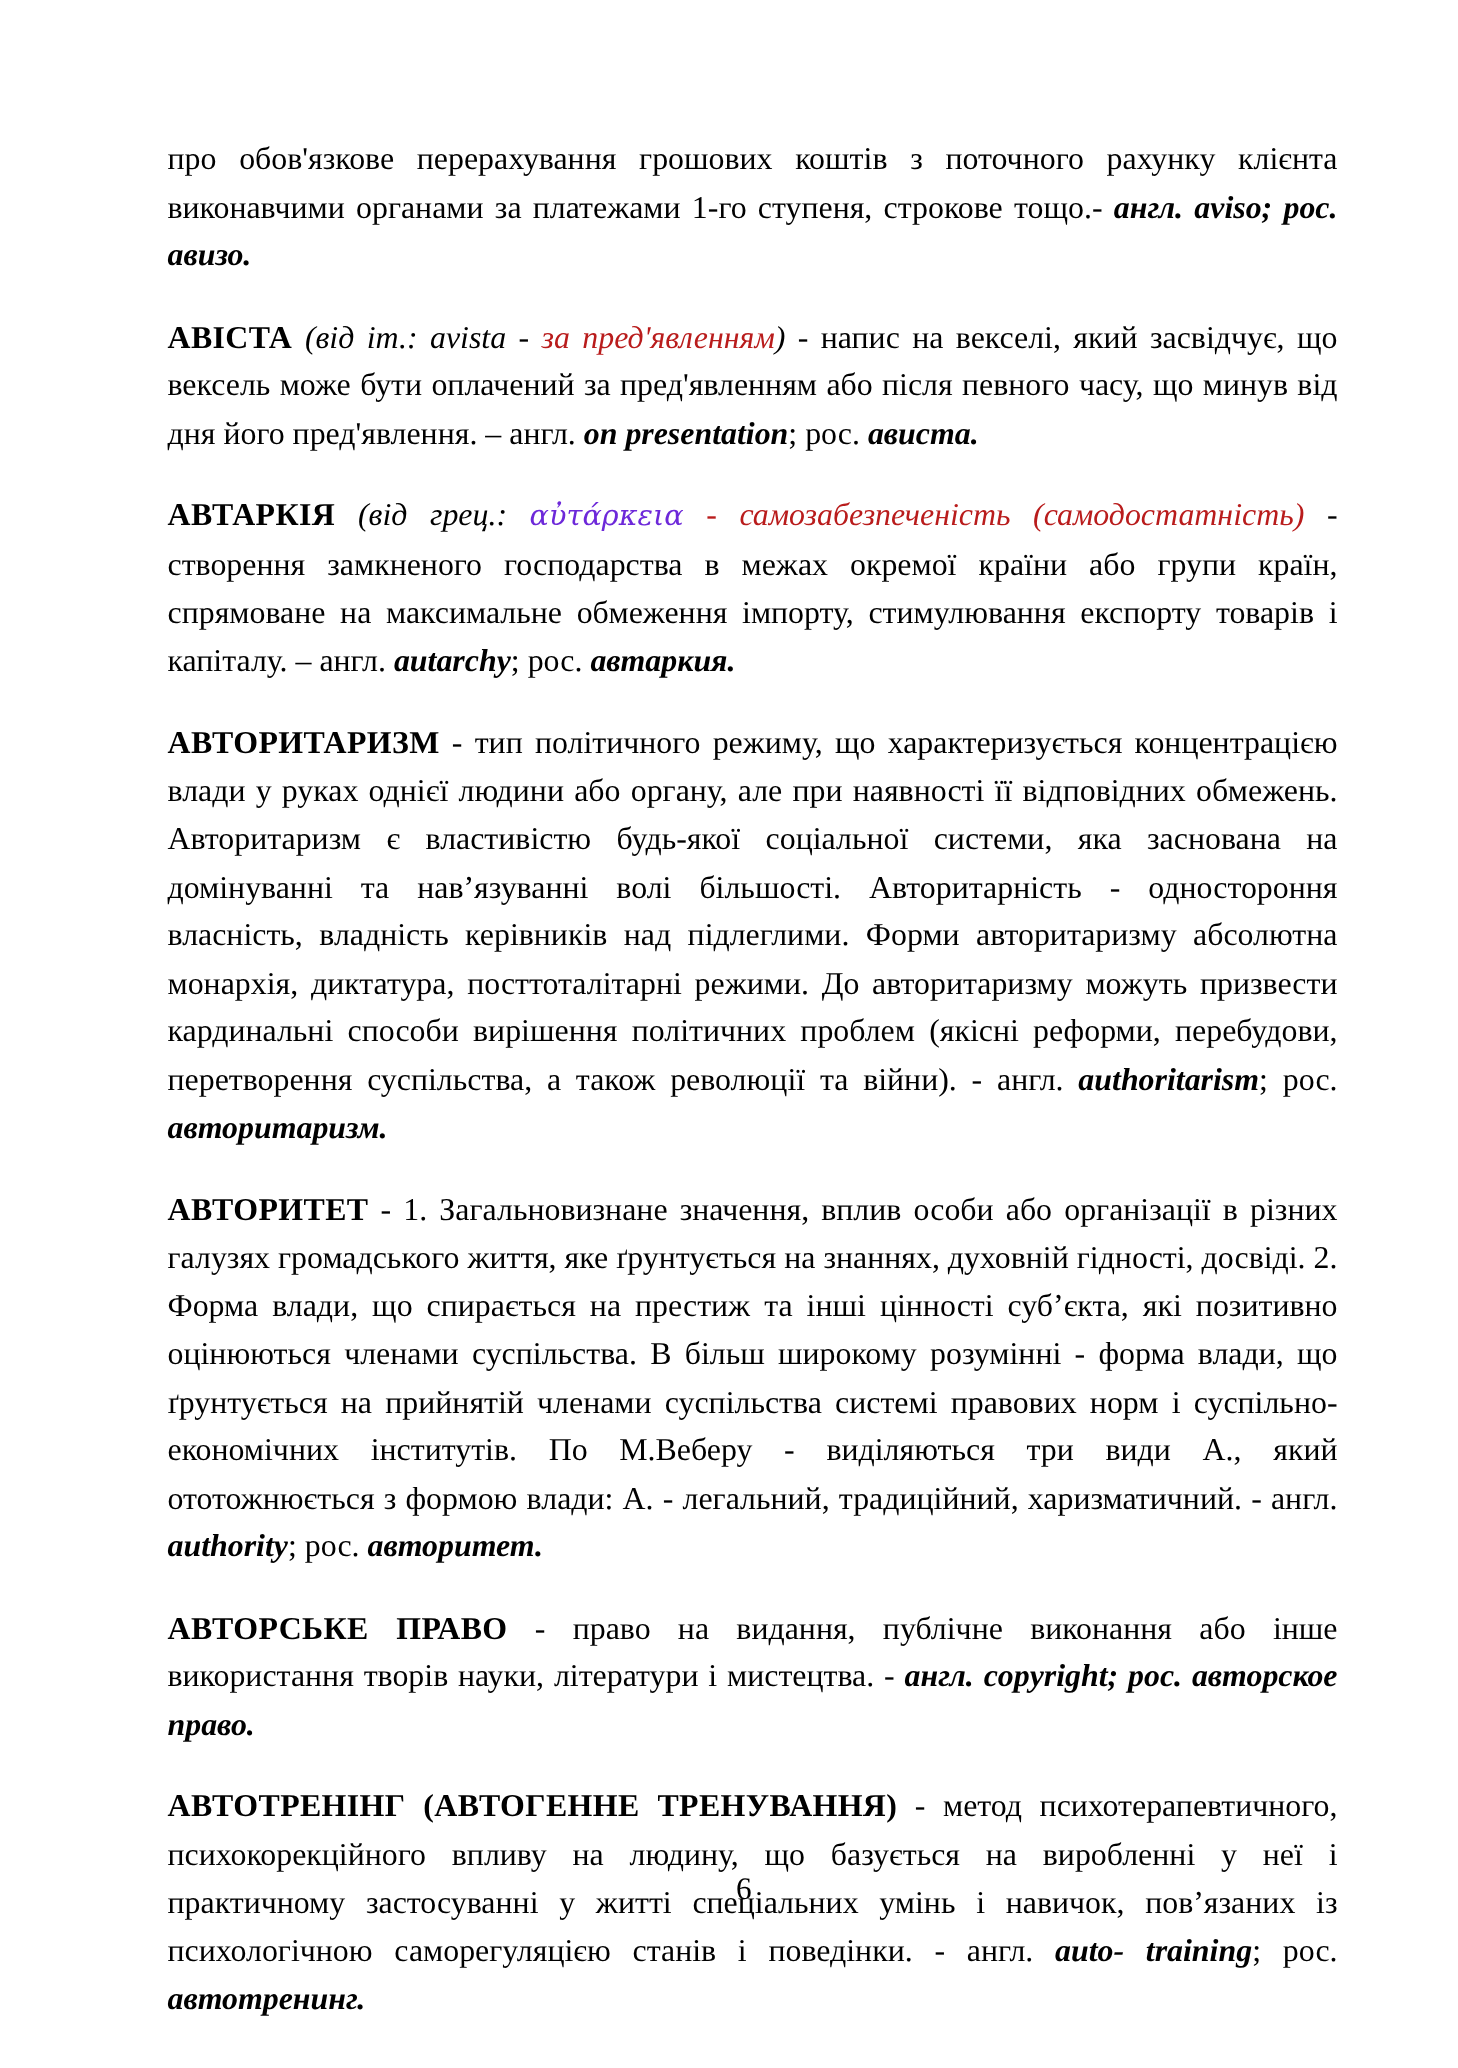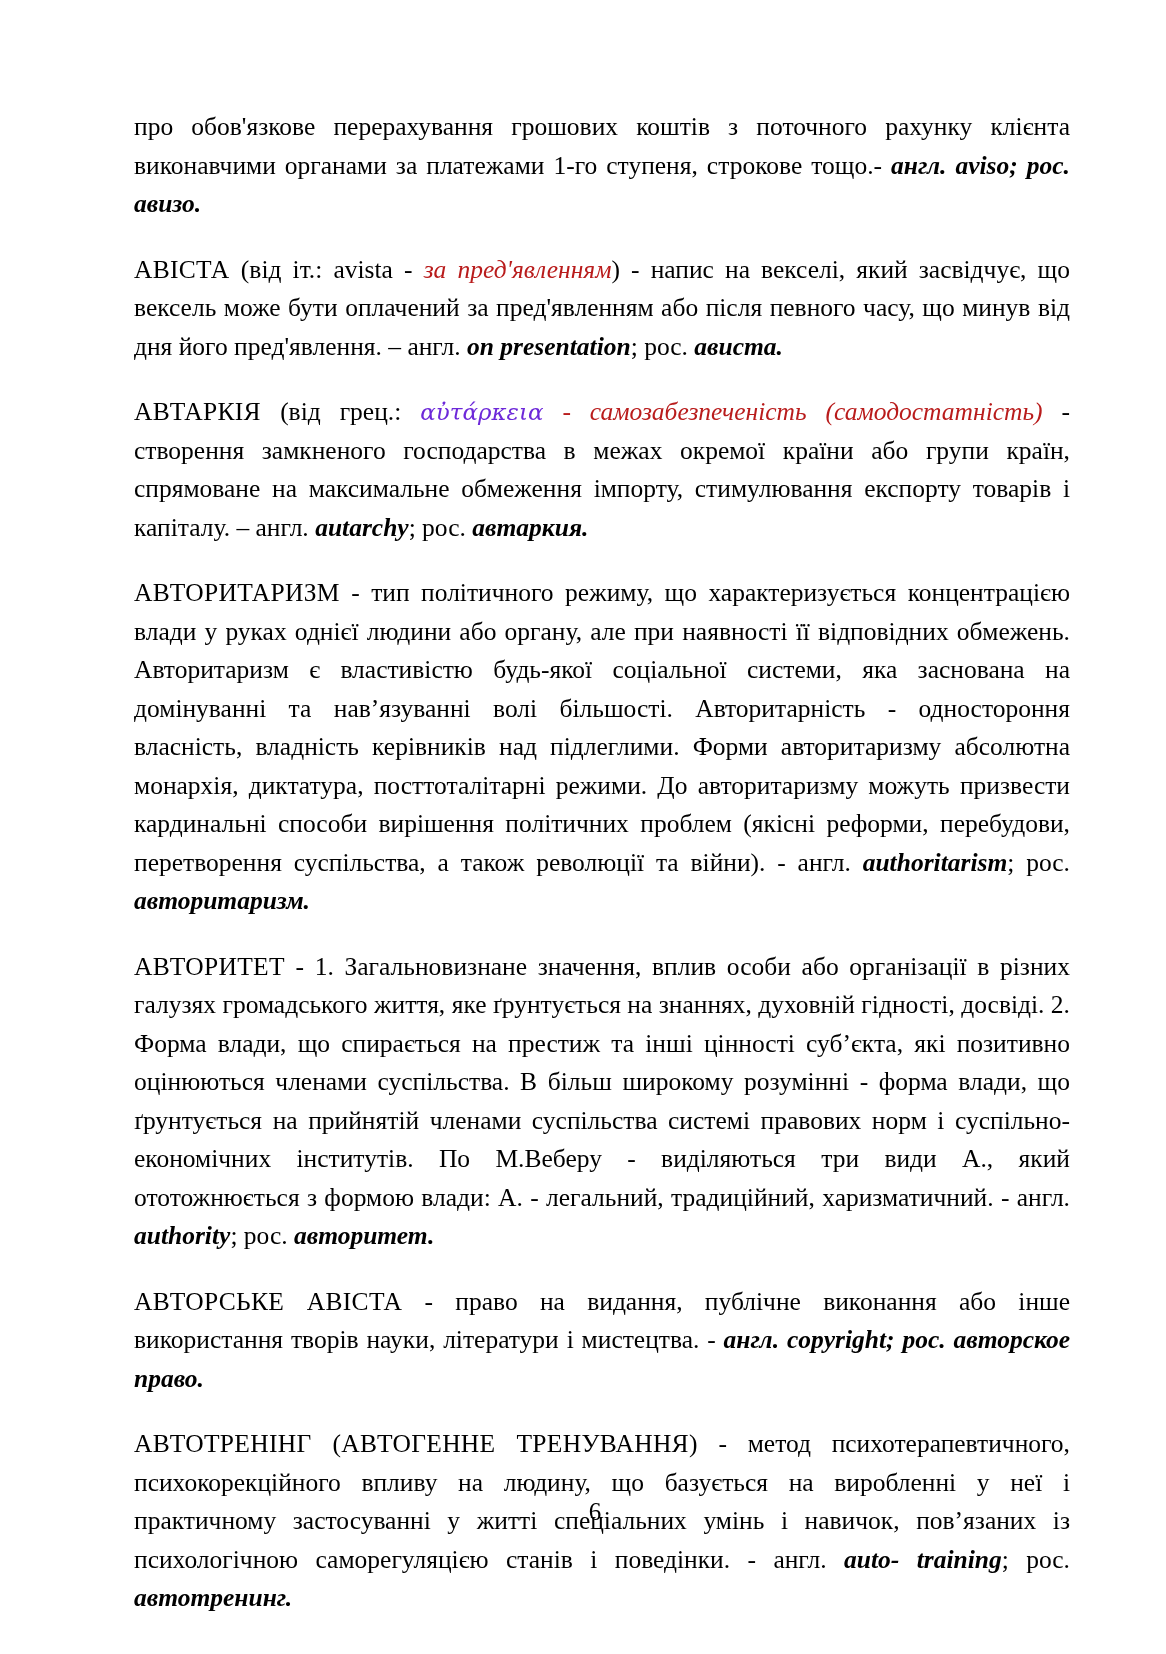--- a/index.html
+++ b/index.html
@@ -35,24 +35,25 @@
     margin: 0;
     hyphens: none;
   }
   .para + .para {
     margin-top: 27px;
   }
   .para.cont {
     margin-top: 0;
   }
   .headword {
-    font-weight: normal;
+    font-weight: bold;
     letter-spacing: 0.3px;
   }
   .it {
+    font-style: italic;
   }
   .it-bold {
     font-style: italic;
     font-weight: bold;
   }
   .bold {
     font-weight: normal;
   }
   .greyit {
     font-style: italic;
@@ -94,21 +95,21 @@
 
     <p class="para">
       <span class="headword">АВТОРИТАРИЗМ</span><span> - тип політичного режиму, що характеризується концентрацією влади у руках однієї людини або органу, але при наявності її відповідних обмежень. Авторитаризм є властивістю будь-якої соціальної системи, яка заснована на домінуванні та нав’язуванні волі більшості. Авторитарність - одностороння власність, владність керівників над підлеглими. Форми авторитаризму абсолютна монархія, диктатура, посттоталітарні режими. До авторитаризму можуть призвести кардинальні способи вирішення політичних проблем (якісні реформи, перебудови, перетворення суспільства, а також революції та війни). - </span><span class="bold">англ. </span><span class="it-bold">authoritarism</span><span class="bold">; рос. </span><span class="it-bold">авторитаризм.</span>
     </p>
 
     <p class="para">
       <span class="headword">АВТОРИТЕТ</span><span> - 1. Загальновизнане значення, вплив особи або організації в різних галузях громадського життя, яке ґрунтується на знаннях, духовній гідності, досвіді. 2. Форма влади, що спирається на престиж та інші цінності суб’єкта, які позитивно оцінюються членами суспільства. В більш широкому розумінні - форма влади, що ґрунтується на прийнятій членами суспільства системі правових норм і суспільно-економічних інститутів. По М.Веберу - виділяються три види А., який ототожнюється з формою влади: А. - легальний, традиційний, харизматичний. - </span><span class="bold">англ. </span><span class="it-bold">authority</span><span class="bold">; рос. </span><span class="it-bold">авторитет.</span>
     </p>
 
     <p class="para">
-      <span class="headword">АВТОРСЬКЕ АВІСТА</span><span> - право на видання, публічне виконання або інше використання творів науки, літератури і мистецтва. - </span><span class="it-bold">англ. copyright; рос. авторское право.</span>
+      <span class="headword">АВТОРСЬКЕ ПРАВО</span><span> - право на видання, публічне виконання або інше використання творів науки, літератури і мистецтва. - </span><span class="it-bold">англ. copyright; рос. авторское право.</span>
     </p>
 
     <p class="para">
       <span class="headword">АВТОТРЕНІНГ      (АВТОГЕННЕ      ТРЕНУВАННЯ)</span><span>  -  метод психотерапевтичного, психокорекційного впливу на людину, що базується на виробленні у неї і практичному застосуванні у житті спеціальних умінь і навичок, пов’язаних із психологічною саморегуляцією станів і поведінки. - </span><span class="bold">англ. </span><span class="it-bold">auto- training</span><span class="bold">; рос. </span><span class="it-bold">автотренинг.</span>
     </p>
 
   </div>
 
   <div class="pagenum">6</div>
 </div>

